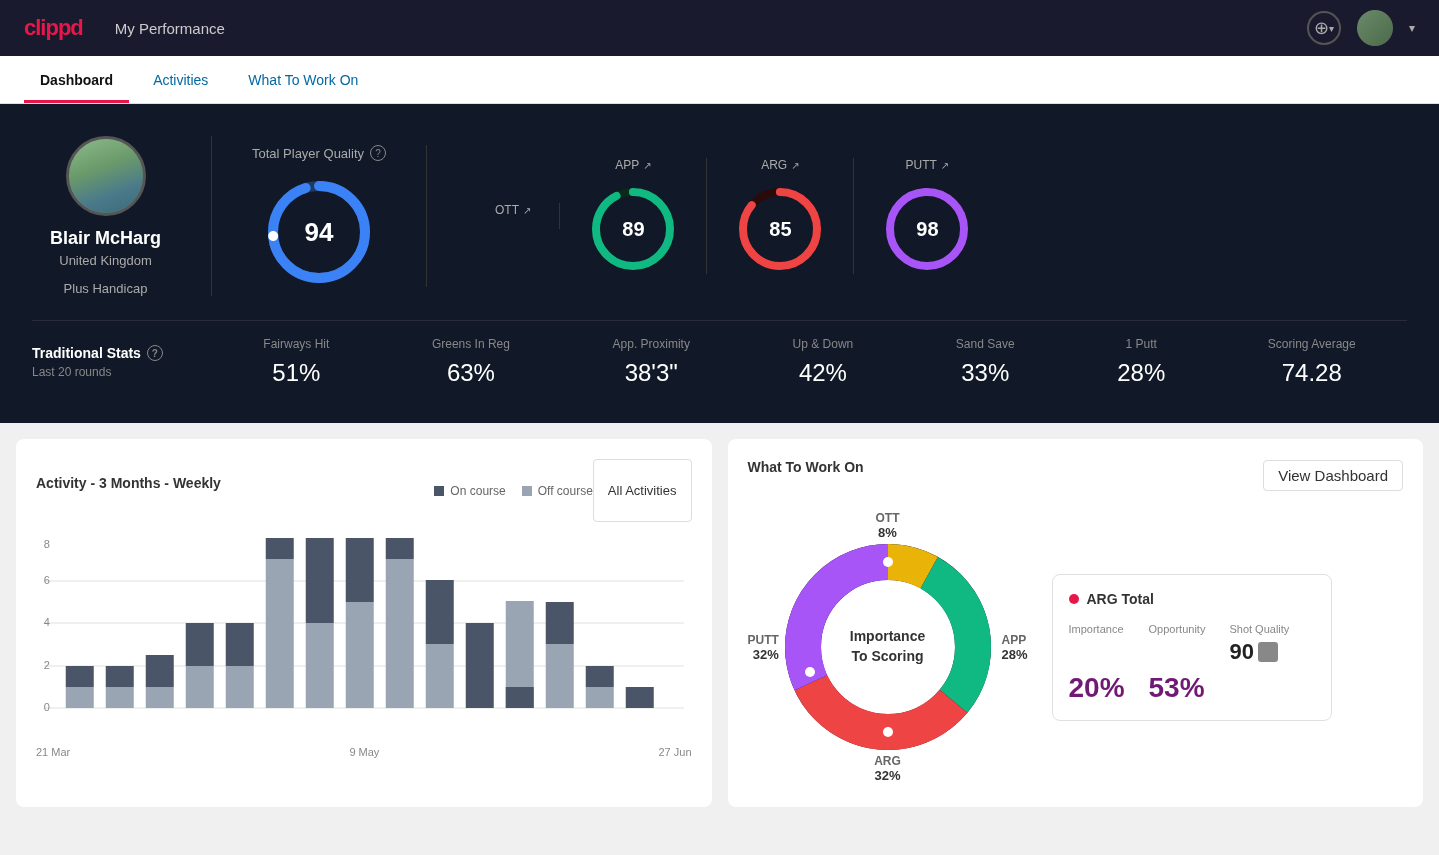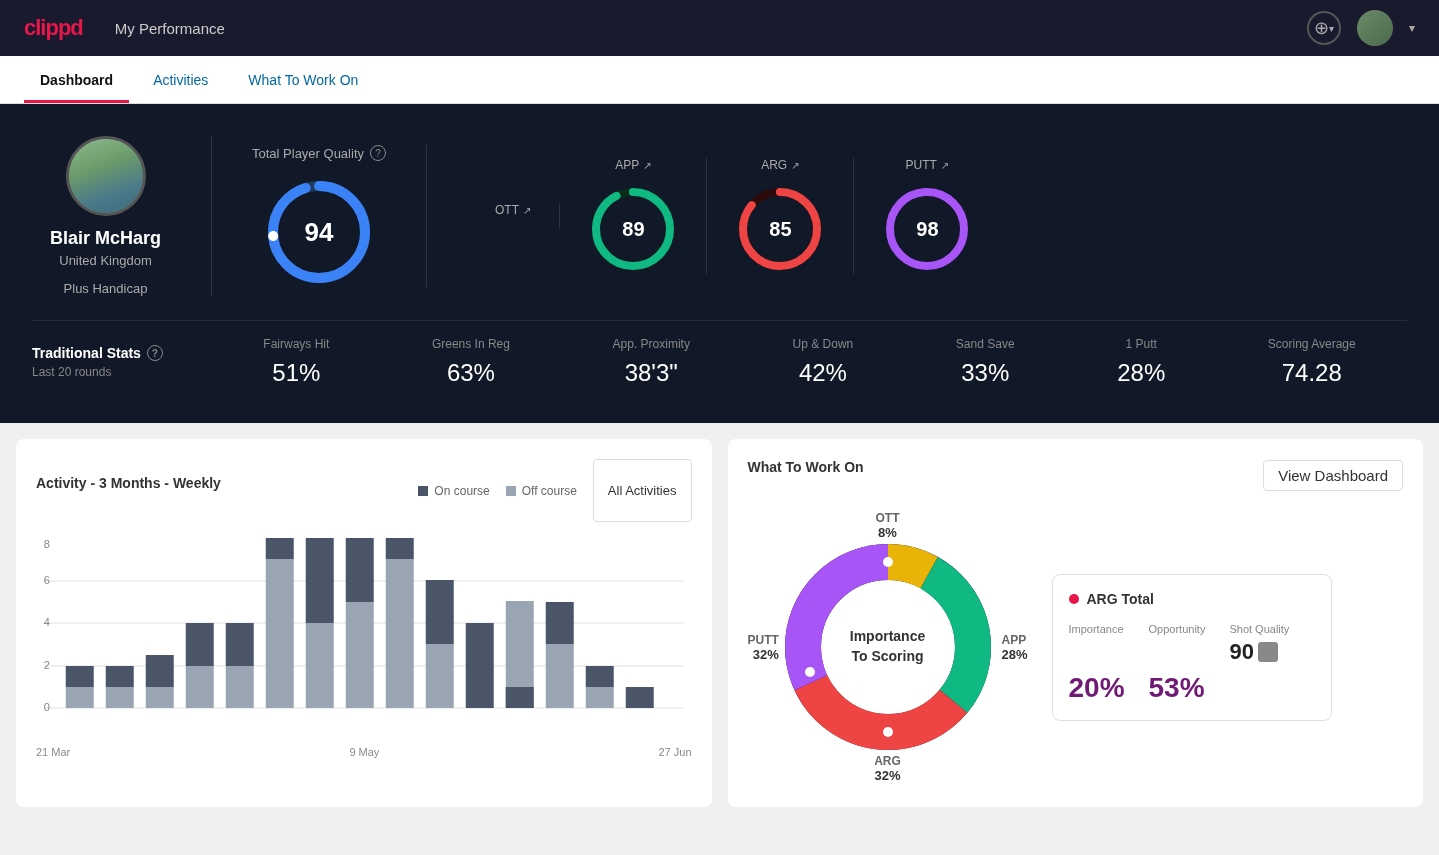--- a/index.html
+++ b/index.html
@@ -584,21 +584,21 @@
     </div>
   </div>
 
 </section>
 
 <div class="bottom-row">
 
   <div class="panel">
     <div class="activity-header">
       <div class="panel-title">Activity - 3 Months - Weekly</div>
-      <div style="display:flex;gap:16px">
+      <div style="display:flex;gap:0">
         <div class="activity-legend">
           <div class="legend-item">
             <div class="legend-dot" style="background:#4a5568"></div>
             <span>On course</span>
           </div>
           <div class="legend-item">
             <div class="legend-dot" style="background:#9aa5b4"></div>
             <span>Off course</span>
           </div>
         </div>

